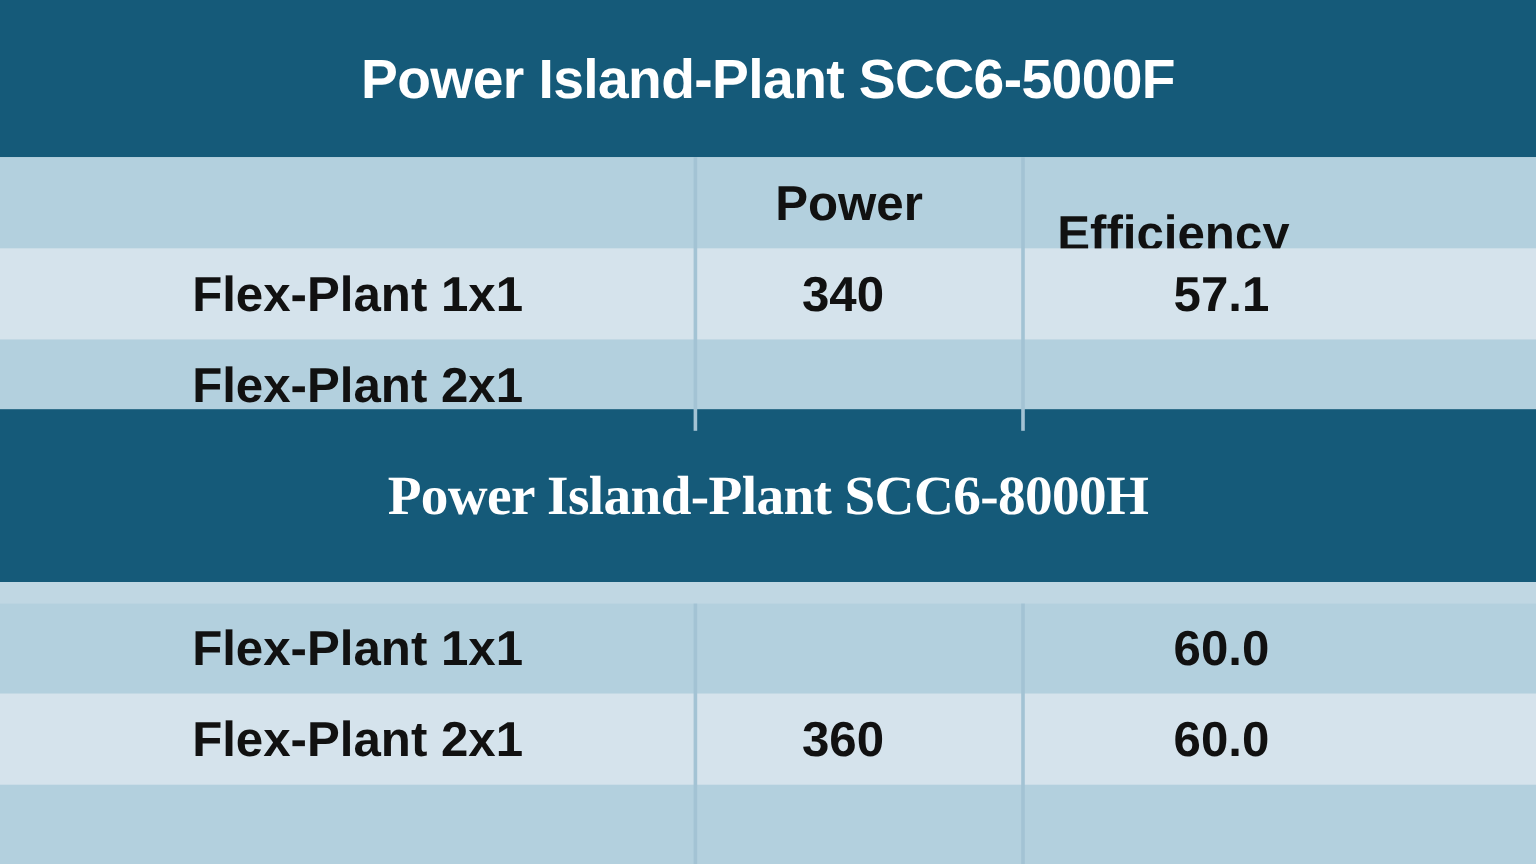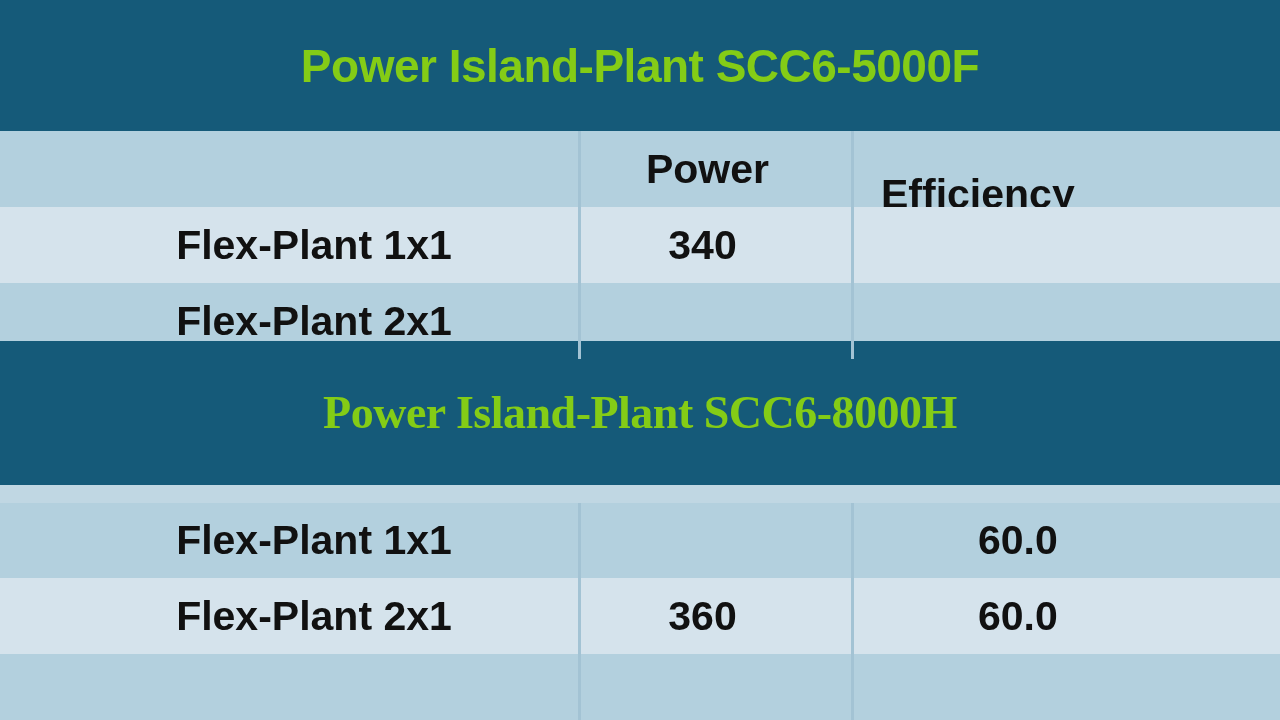--- a/index.html
+++ b/index.html
@@ -30,21 +30,21 @@
     background: #155a79;
     display: flex;
     align-items: center;
     justify-content: center;
     box-sizing: border-box;
   }
   .section-band-1 { top: 0px;   height: 131px; }
   .section-band-2 { top: 341px; height: 144px; font-family: Liberation Serif, serif; }
 
   .section-title {
-    color: #84cc16;
+    color: #ffffff;
     font-size: 46px;
     font-weight: 700;
     letter-spacing: -0.5px;
     line-height: 1;
     white-space: nowrap;
     text-align: center;
   }
 
   
   .row {
@@ -71,21 +71,21 @@
     display: flex;
     align-items: center;
     box-sizing: border-box;
     color: #111111;
     font-size: 41px;
     font-weight: 700;
     line-height: 1;
     white-space: nowrap;
   }
   .cell-label {
-    left: 16px;
+    left: 0px;
     width: 596px;
     justify-content: center;
   }
   .cell-power {
     left: 580px;
     width: 273px;
     justify-content: center;
     padding-right: 28px;
   }
   .cell-eff {
@@ -125,20 +125,21 @@
 
   <div class="row row-r0 shade-dark header-row">
     <div class="cell cell-label"></div>
     <div class="cell cell-power">Power</div>
     <div class="cell cell-eff">Efficiency</div>
   </div>
 
   <div class="row row-r1 shade-light">
     <div class="cell cell-label">Flex-Plant 1x1</div>
     <div class="cell cell-power">340</div>
+    <div class="cell cell-eff">57.1</div>
   </div>
 
   <div class="row row-r2 shade-dark">
     <div class="cell cell-label">Flex-Plant 2x1</div>
   </div>
 
   <div class="section-band section-band-2">
     <span class="section-title">Power Island-Plant SCC6-8000H</span>
   </div>
 

